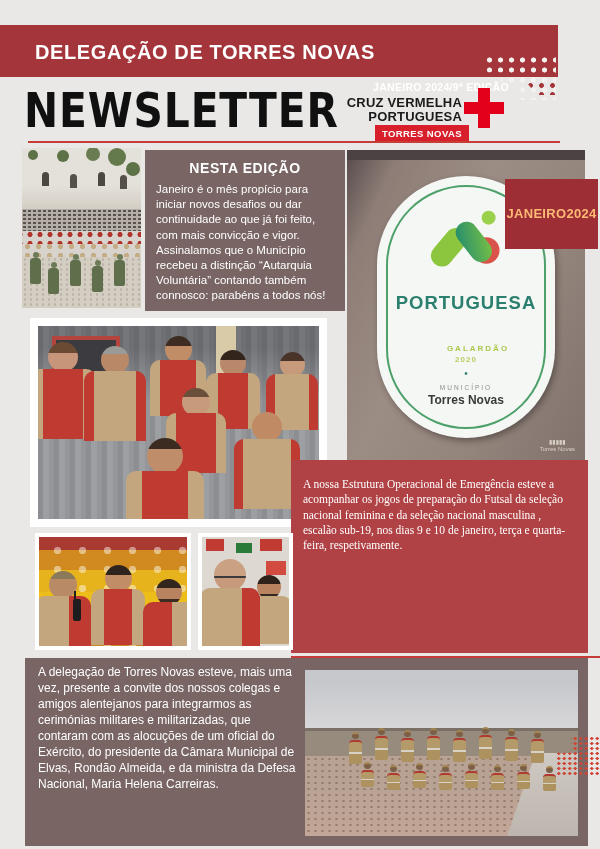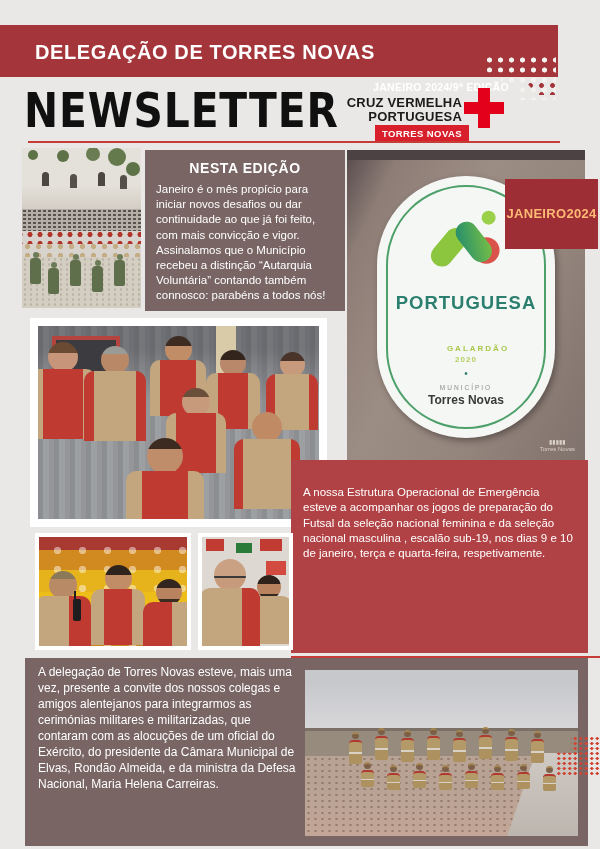--- a/index.html
+++ b/index.html
@@ -82,21 +82,21 @@
   .pg-inner{position:absolute;inset:8px;overflow:hidden;
     background:repeating-linear-gradient(90deg,#8c8e91 0 5px,#9da0a3 5px 11px,#94969a 11px 16px);}
   .pg-shade{position:absolute;inset:0;background:linear-gradient(180deg,rgba(40,40,45,.35) 0 12%,rgba(0,0,0,0) 40%);}
   .pg-goal{position:absolute;left:14px;top:10px;width:60px;height:44px;border:4px solid #b5443f;background:#3c3c40;}
   .pg-panel{position:absolute;left:178px;top:0;width:20px;height:62px;background:#d9cba8;}
   .person{position:absolute;}
   .person .head{margin:0 auto;border-radius:50%;}
   .person .body{margin:-3px auto 0;border-radius:10px 10px 0 0;}
   
   .box-op{position:absolute;left:291px;top:460px;width:297px;height:193px;background:#b04144;color:#fff;box-sizing:border-box;padding:9px 14px 0 12px;}
-  .box-op p{margin:16px 0 13px;font-size:11.5px;line-height:1.33;}
+  .box-op p{margin:8px 0 13px;font-size:11.5px;line-height:1.33;font-family:Liberation Serif, serif;}
   .rule-bottom{position:absolute;left:291px;top:656px;width:309px;height:2px;background:#c63c37;}
   
   .photo-stadium{position:absolute;left:35px;top:533px;width:156px;height:117px;background:#fff;}
   .ps-inner{position:absolute;inset:4px;overflow:hidden;
     background:linear-gradient(180deg,#a93a31 0 12%,#d08a1f 12% 30%,#e7b31c 30% 50%,#edbd1a 50% 68%,#d89c1e 68% 86%,#c9851f 86%);}
   .ps-seats{position:absolute;inset:0;
     background-image:radial-gradient(circle,rgba(255,255,255,.45) 3.4px,rgba(255,255,255,0) 4px);
     background-size:25px 19px;background-position:6px 4px;}
   .walkie{position:absolute;left:34px;top:62px;width:8px;height:22px;background:#1d1d1f;border-radius:2px;}
   .walkie::before{content:"";position:absolute;left:1px;top:-8px;width:2px;height:8px;background:#1d1d1f;}

